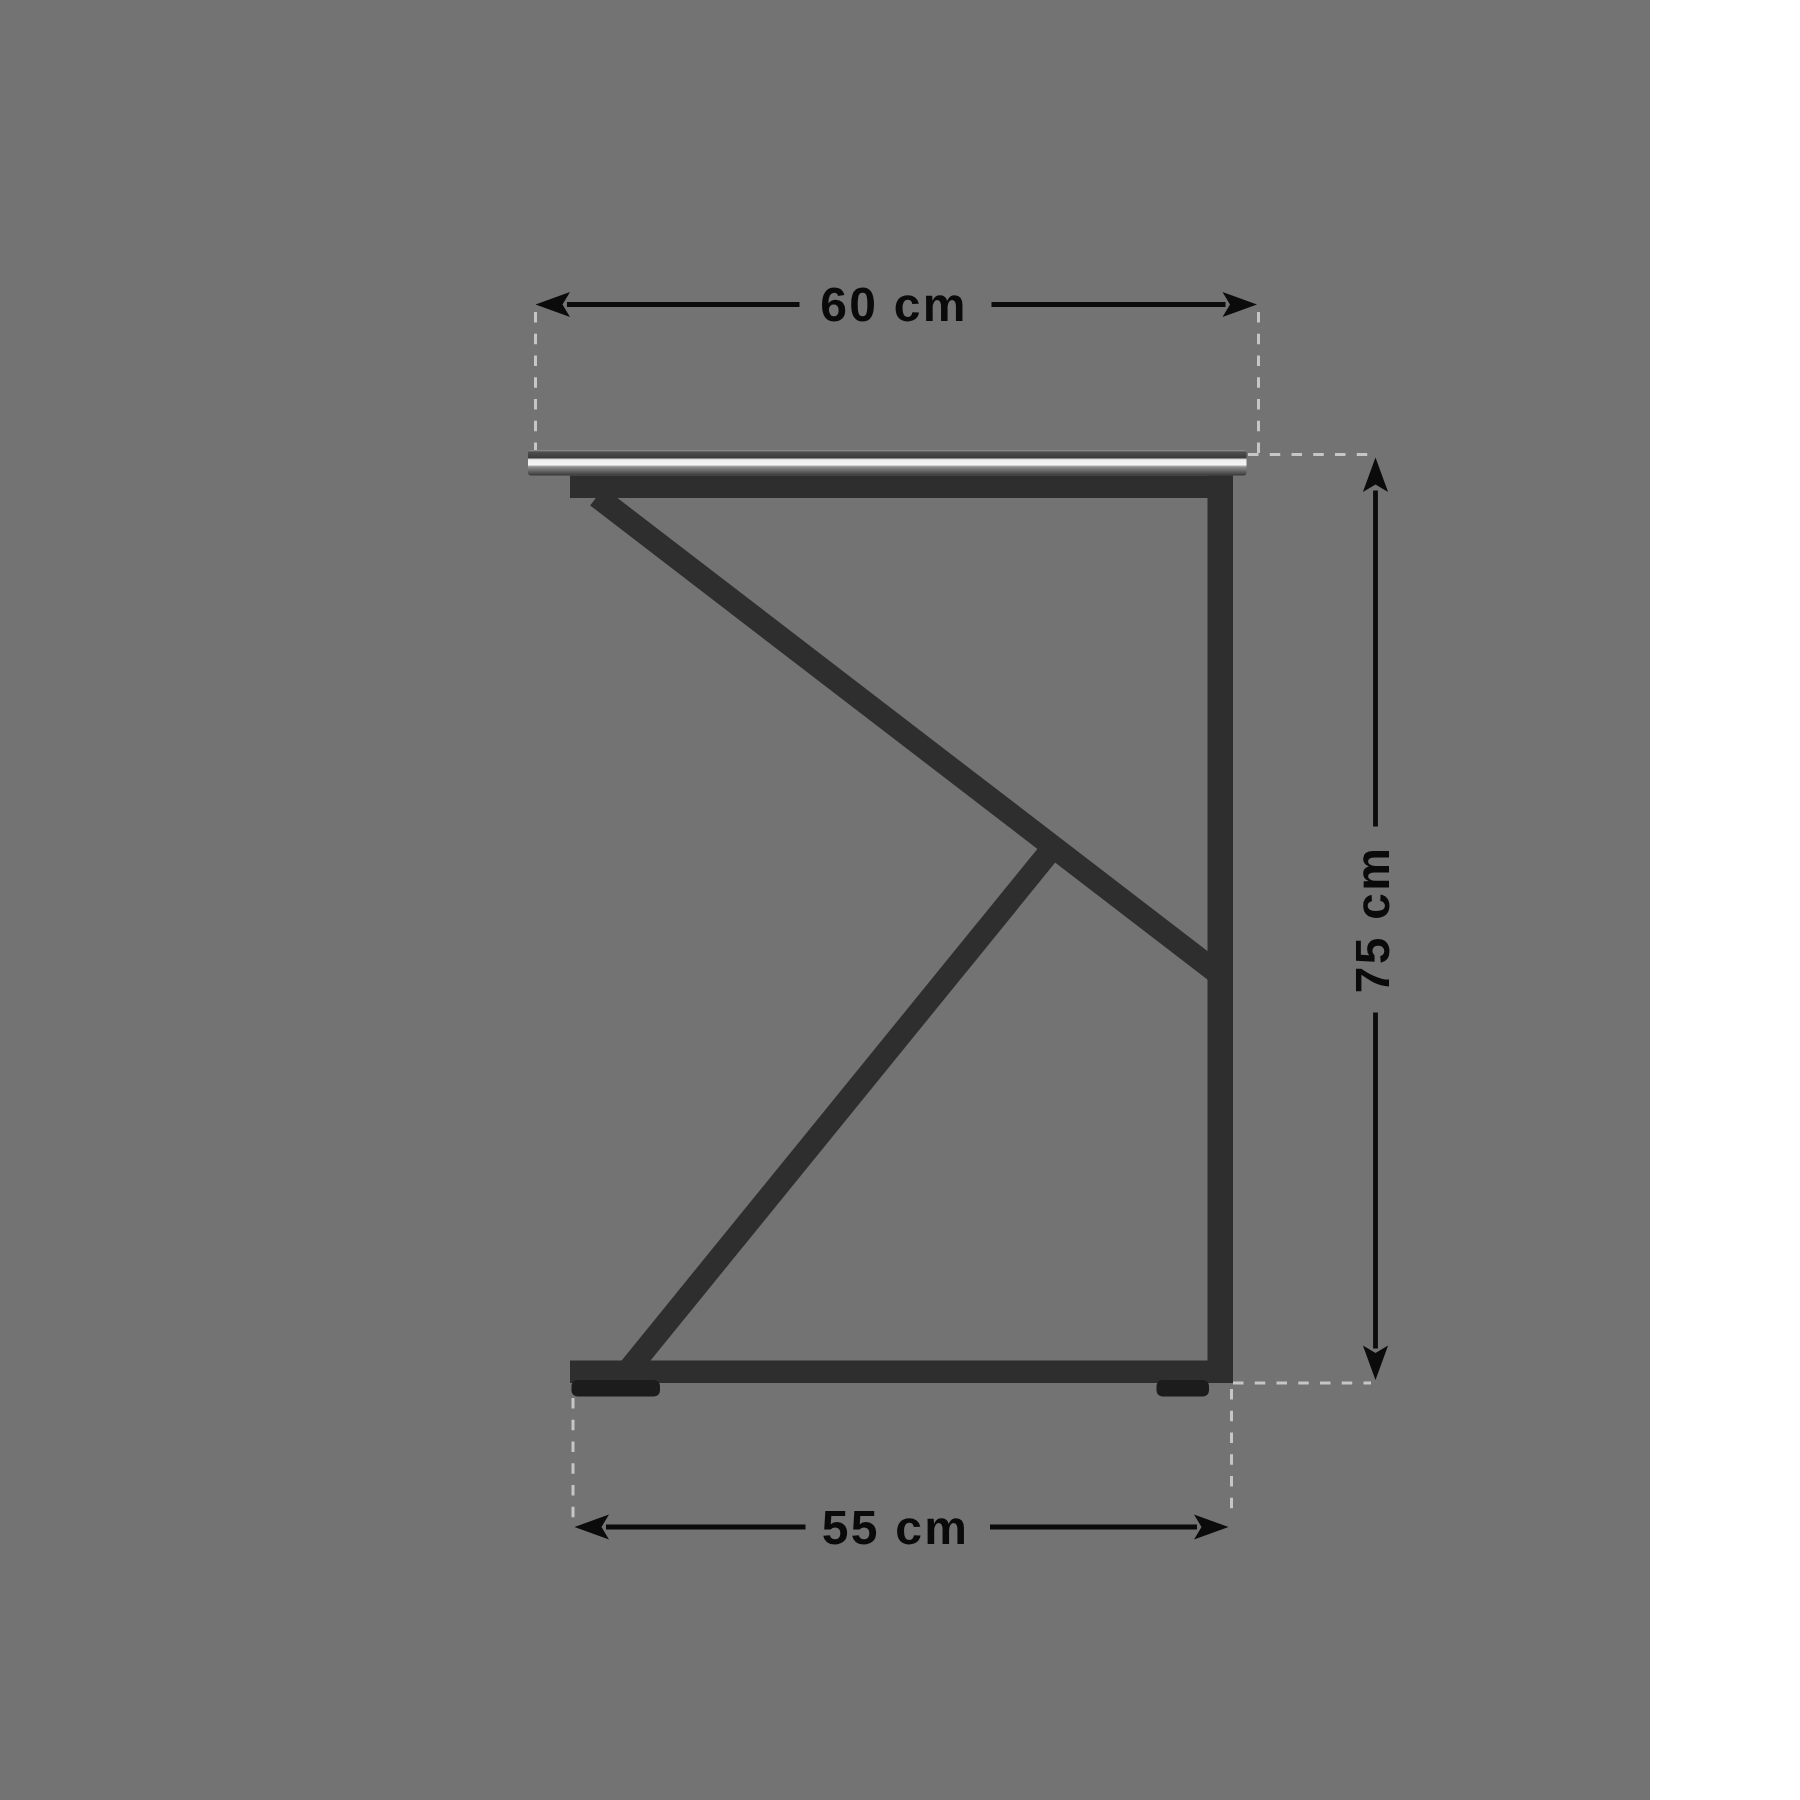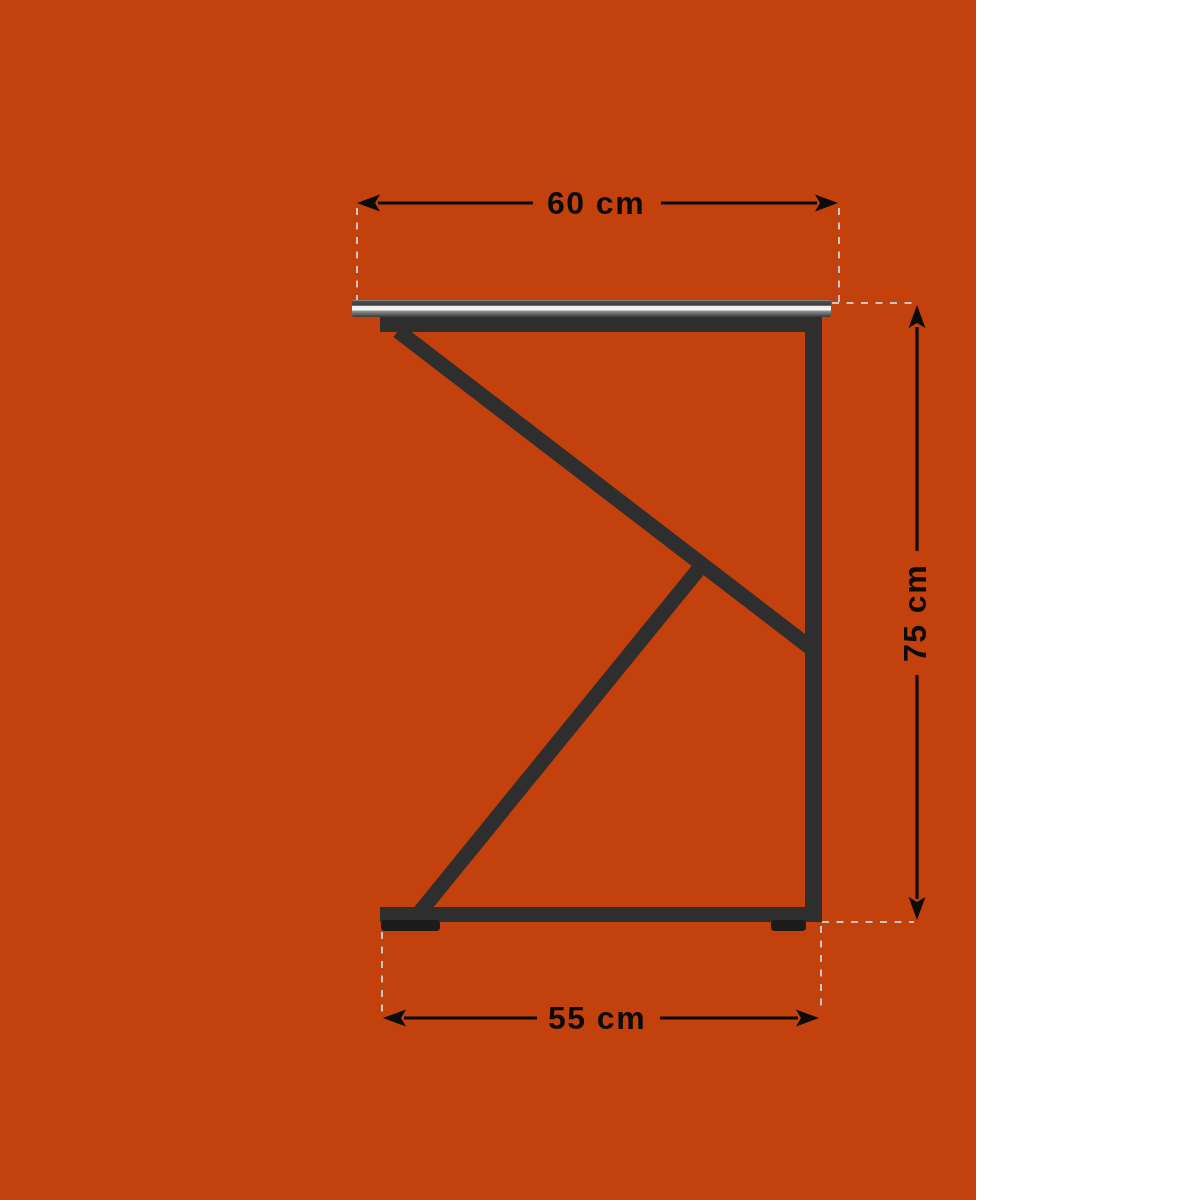--- a/index.html
+++ b/index.html
@@ -2,23 +2,23 @@
 <html><head>
 <meta charset="utf-8">
 <style>
   html, body {
     margin: 0;
     padding: 0;
     background: #ffffff;
   }
   .canvas {
     position: relative;
-    width: 976px;
+    width: 1100px;
     height: 1200px;
-    background: #c2410c;
+    background: #737373;
     overflow: hidden;
   }
   svg { display: block; }
 
   .dim-line {
     stroke: #0b0b0b;
     stroke-width: 3.2;
     fill: none;
   }
   .dim-arrow { fill: #0b0b0b; stroke: none; }

